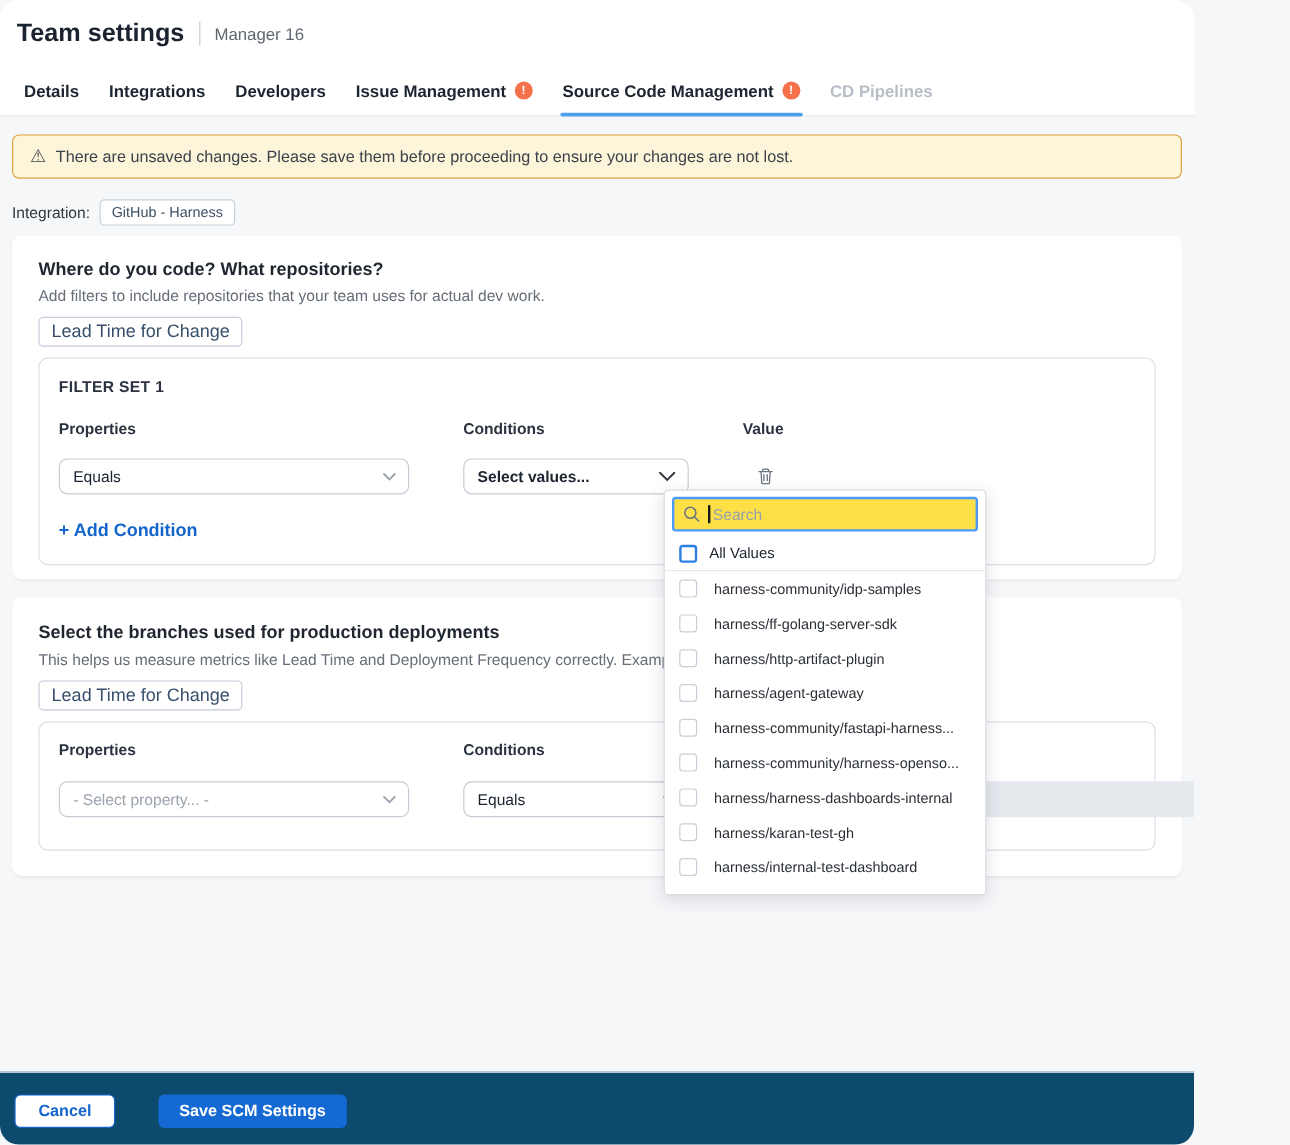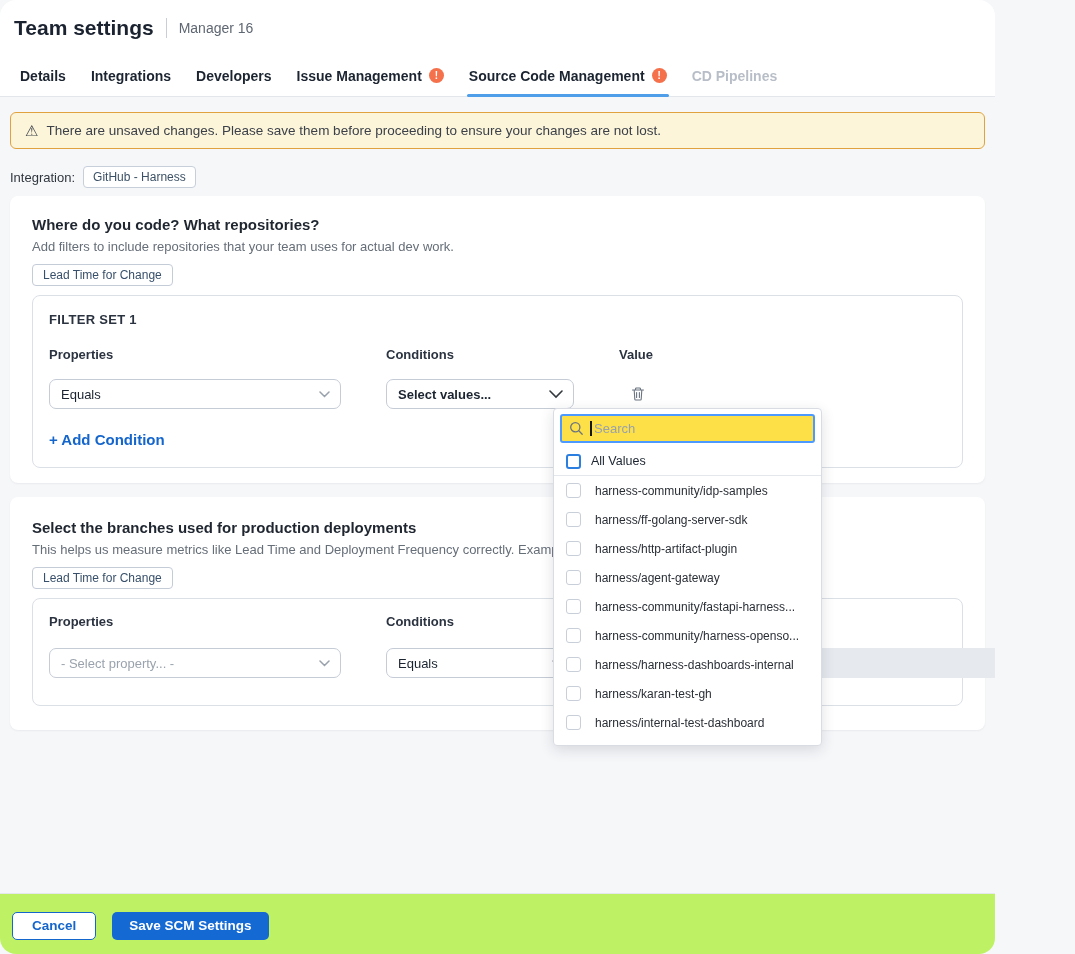--- a/index.html
+++ b/index.html
@@ -30,21 +30,21 @@
   .integration-row { margin-top:17px; display:flex; align-items:center; gap:8px; height:22px; }
   .integration-label { font-size:13px; color:#30363e; }
   .chip { display:inline-block; border:1px solid #c6cfda; border-radius:4px; background:#fff; padding:3px 9px; font-size:12px; color:#3c5166; }
 
   
   .card { background:#fff; border-radius:8px; box-shadow:0 1px 2px rgba(20,30,50,.06); }
   .card-1 { margin-top:8px; height:287px; padding:20px 22px 12px 22px; }
   .card-2 { margin-top:14px; height:233px; padding:22px 22px 20px 22px; }
   .card-title { font-size:15px; font-weight:700; color:#1f2630; }
   .card-sub { margin-top:6px; font-size:13px; color:#666e78; }
-  .tag-chip { display:inline-block; margin-top:10px; border:1px solid #c4ccd8; border-radius:4px; background:#fff; padding:3px 10px; font-size:12px; color:#38506b; }
+  .tag-chip { display:inline-block; margin-top:10px; border:1px solid #c4ccd8; border-radius:4px; background:#fff; padding:3px 10px; font-size:15px; color:#38506b; }
 
   .filterbox { margin-top:9px; border:1px solid #dbdfe6; border-radius:8px; padding:16px; }
   .filterbox-1 { height:173px; }
   .filterbox-2 { height:108px; padding-top:15px; }
   .fs-title { font-size:13px; font-weight:700; color:#2b3340; letter-spacing:.3px; }
   .grid { display:grid; grid-template-columns:292px 188px 430px 1fr; column-gap:12px; align-items:center;gap:45px; }
   .grid-labels { margin-top:20px; }
   .grid-labels-2 { margin-top:0; }
   .col-label { font-size:13px; font-weight:700; color:#2b3340; }
   .grid-row { margin-top:17px; }
@@ -67,21 +67,21 @@
   .search-icon { position:absolute; left:9px; top:7px; }
   .caret { position:absolute; left:30px; top:7px; width:1.5px; height:15px; background:#14181d; }
   .dd-allvalues { margin-top:4px; height:29px; display:flex; align-items:center; gap:10px; padding:0 12px; border-bottom:1px solid #e4e7ec; cursor:pointer; }
   .dd-allvalues .label { font-size:12.5px; color:#1b2430; }
   .cb { width:15px; height:15px; border:1.5px solid #c9cfd8; border-radius:3px; background:#fff; flex:0 0 auto; }
   .cb.active-cb { border:2px solid #2b7fe0; }
   .dd-item { height:29px; display:flex; align-items:center; gap:14px; padding:0 12px; cursor:pointer; }
   .dd-item .label { font-size:12px; color:#2a2f36; }
 
   
-  .footer { position:absolute; left:0; right:0; bottom:0; height:61px; background:#bef264; border-top:1px solid #e4e7eb; padding:18px 12px; display:flex; align-items:flex-start; }
+  .footer { position:absolute; left:0; right:0; bottom:0; height:61px; background:#0c4a6e; border-top:1px solid #e4e7eb; padding:18px 12px; display:flex; align-items:flex-start;gap:20px; }
   .btn { font-family:"Liberation Sans", sans-serif; font-size:13.5px; font-weight:700; border-radius:5px; padding:6px 19px; height:28px; line-height:1; cursor:pointer; }
   .btn-cancel { background:#fff; color:#1465cc; border:1.5px solid #1465cc; }
   .btn-save { background:#1569d3; color:#fff; border:none; margin-left:16px; padding:6px 17px; }
 </style>
 </head>
 <body>
 
 <div class="page">
 
   <div class="header">

